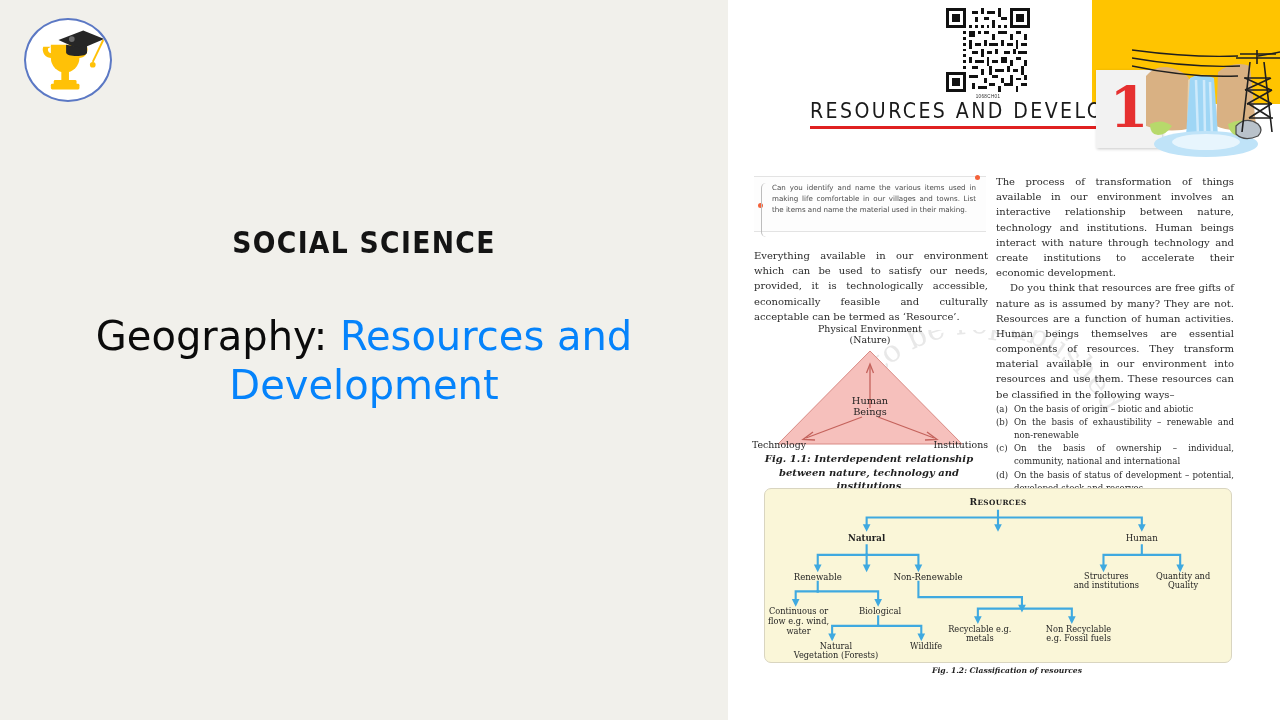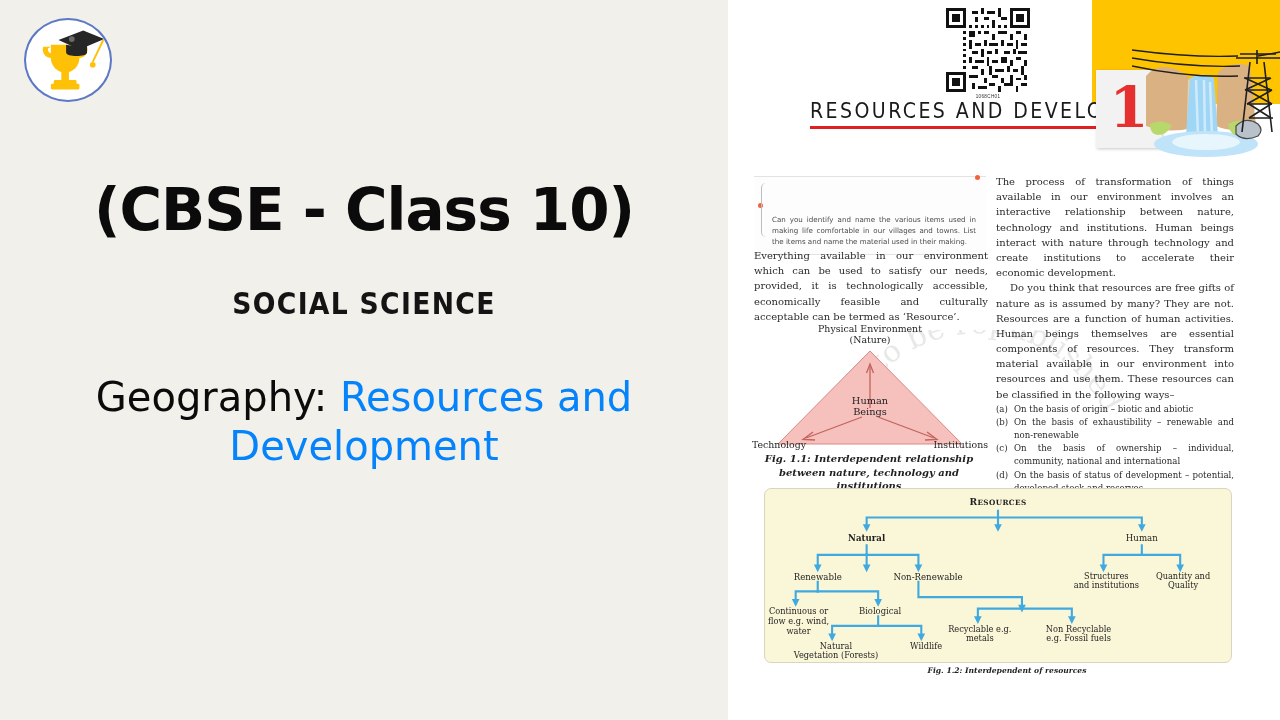--- a/index.html
+++ b/index.html
@@ -153,21 +153,21 @@
     position: absolute; left: 26px; top: 176px;
     width: 232px; min-height: 56px;
     background: #FDFDFD;
     border: 1px solid #E3E3E3;
     border-left: none; border-right: none;
     padding: 6px 10px 6px 18px;
   }
   #callout-text {
     font-family: "DejaVu Sans", sans-serif;
     font-size: 7.1px; line-height: 1.55;
-    color: #4a4a4a; text-align: justify; margin-top: 32px;
+    color: #4a4a4a; text-align: justify;
   }
   .callout-dot {
     position: absolute; width: 5px; height: 5px; border-radius: 50%;
     background: #F4623A;
   }
   #callout-dot-left  { left: 4px;  top: 26px; }
   #callout-dot-right { right: 6px; top: -2px; }
   .callout-brace {
     position: absolute; width: 10px; height: 54px;
     border-left: 1.4px solid #BDBDBD;
@@ -259,21 +259,20 @@
           <path d="M34 21 L60 11 L82 20 L56 31 Z" fill="#262626"></path>
           <path d="M42 26 v8 c0 5 22 5 22 0 v-9 l-8 3.5 z" fill="#262626"></path>
           <circle cx="48" cy="20" r="3" fill="#6b6b6b"></circle>
           <path d="M81 21 L70 44" stroke="#FFC107" stroke-width="2" fill="none"></path>
           <circle cx="70" cy="47" r="3" fill="#FFC107"></circle>
         </g>
       </svg>
     </div>
 
     <div id="title-block">
-      <div id="page-title">(CBSE - Class 10)</div>
       <div id="subject-line">SOCIAL SCIENCE</div>
 
       <div id="chapter-block">
         <span class="tx-dark">Geography: </span><span class="tx-blue">Resources and</span>
         <span class="tx-blue">Development</span>
       </div>
     </div>
   </div>
 
   <div id="book-page">
@@ -559,16 +558,16 @@
           <text x="224" y="146" font-size="8.6">Recyclable e.g.</text>
           <text x="224" y="156" font-size="8.6">metals</text>
           <text x="327" y="146" font-size="8.6">Non Recyclable</text>
           <text x="327" y="156" font-size="8.6">e.g. Fossil fuels</text>
           <text x="74" y="164" font-size="8.6">Natural</text>
           <text x="74" y="174" font-size="8.6">Vegetation (Forests)</text>
           <text x="168" y="164" font-size="8.6">Wildlife</text>
         </g>
       </svg>
     </div>
-    <div id="fig2-caption">Fig. 1.2:  Interdependent of resources</div>
+    <div id="fig2-caption">Fig. 1.2:  Classification of resources</div>
 
   </div>
 </div>
 
 </body></html>

